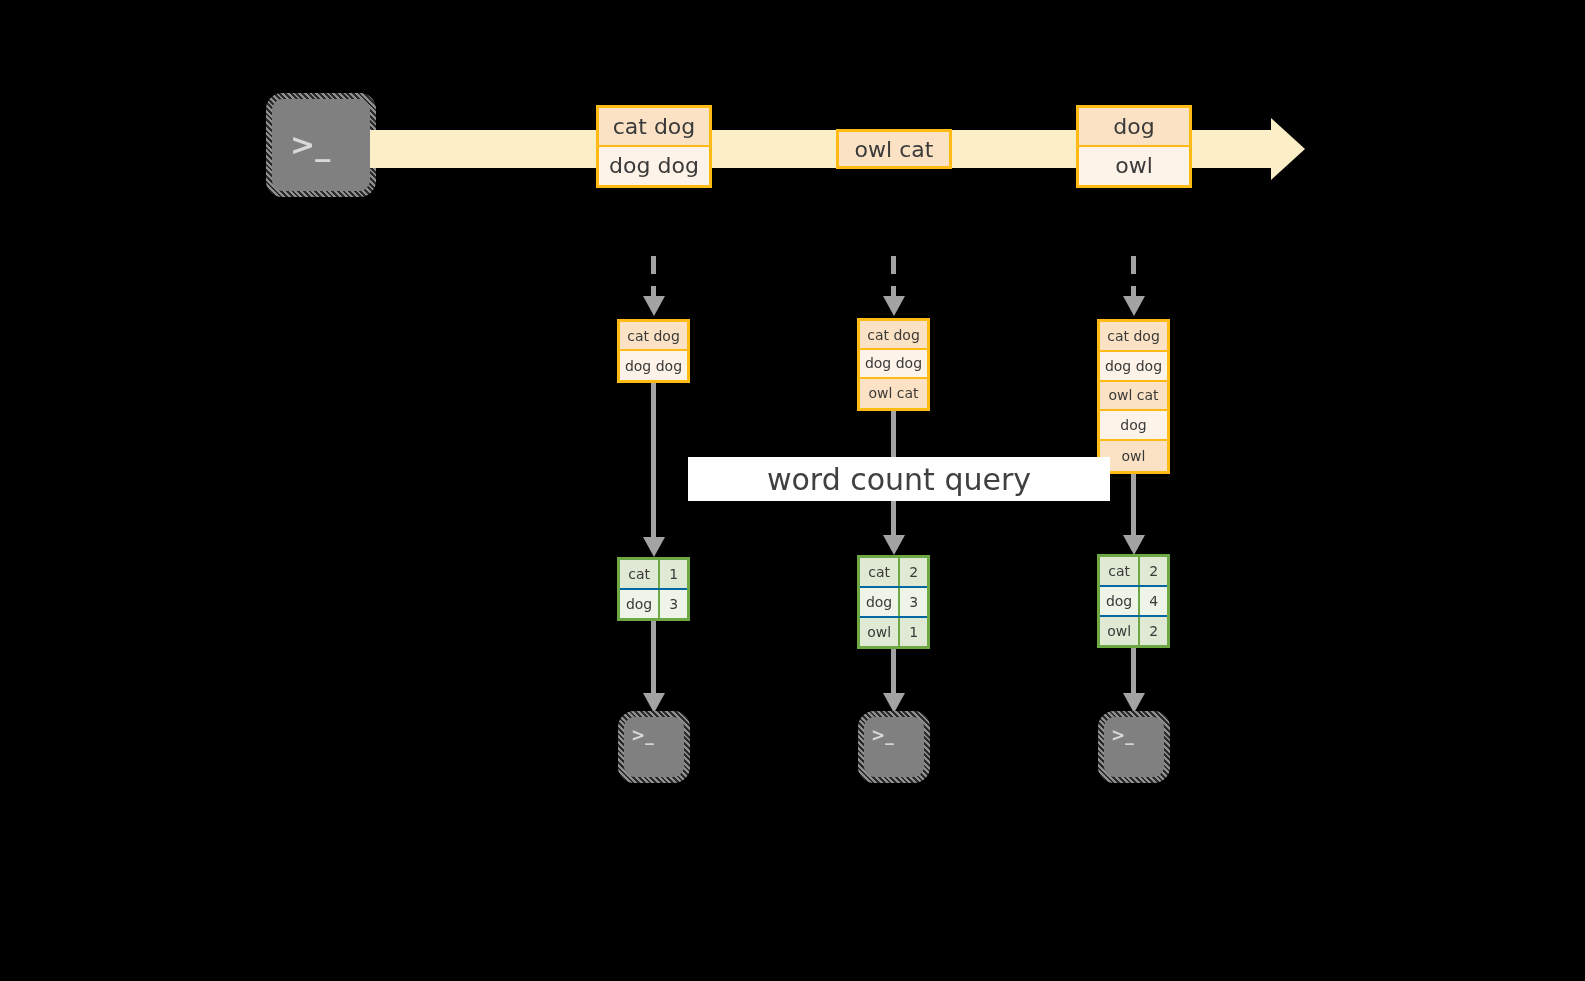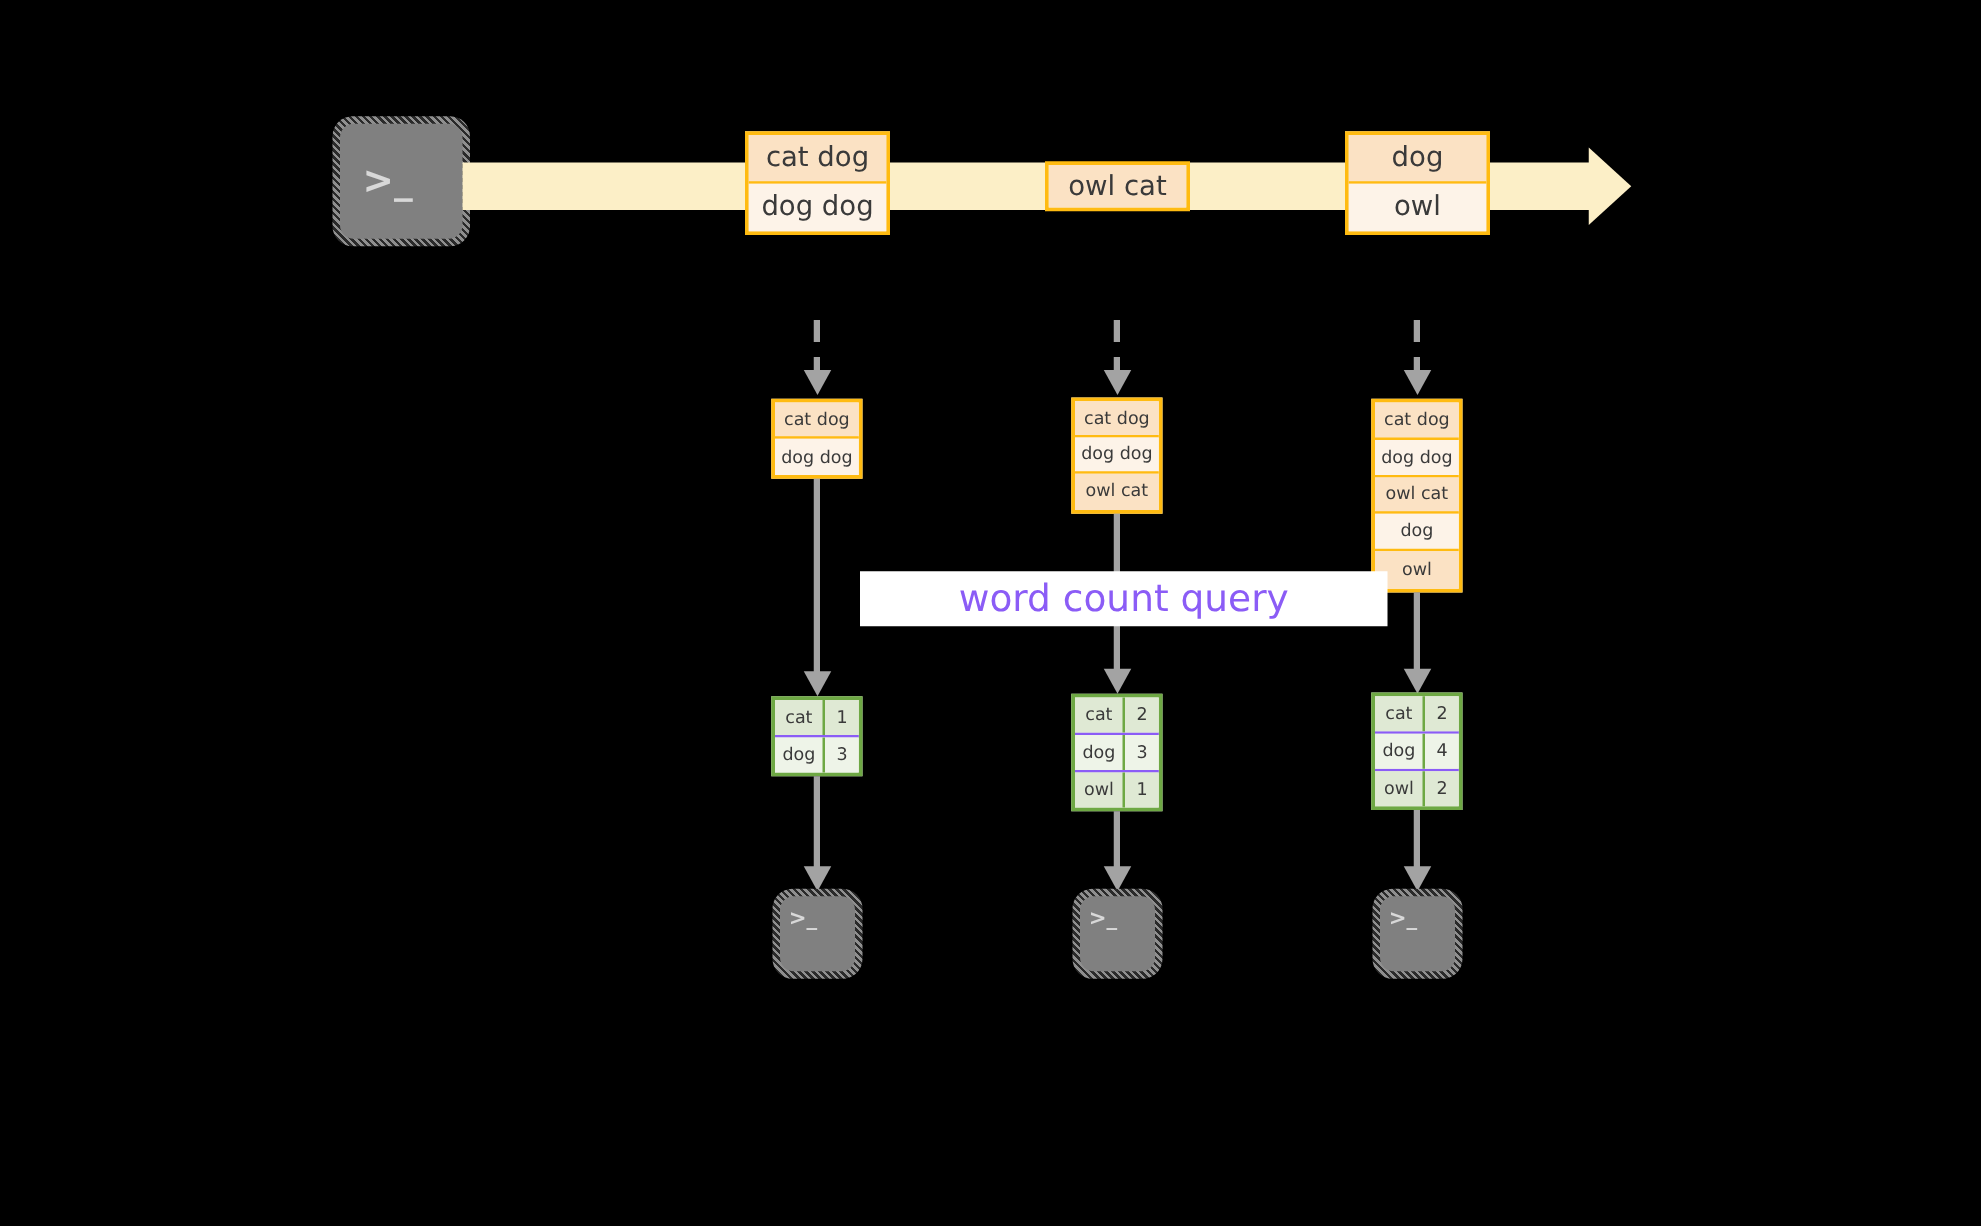--- a/index.html
+++ b/index.html
@@ -86,21 +86,21 @@
     position: absolute;
     box-sizing: border-box;
     border: 3px solid #6EA844;
     background: #EEF4E8;
     display: flex;
     flex-direction: column;
   }
   .grow {
     display: flex;
     flex: 1 1 auto;
-    border-bottom: 2px solid #8b5cf6;
+    border-bottom: 2px solid #0369a1;
   }
   .grow:last-child { border-bottom: none; }
   .gkey, .gval {
     box-sizing: border-box;
     display: flex;
     align-items: center;
     justify-content: center;
     color: #3a3a3a;
     white-space: nowrap;
   }
@@ -129,21 +129,21 @@
     border-top: 20px solid #A3A3A3;
   }
 
   
   .banner {
     position: absolute;
     background: #FFFFFF;
     display: flex;
     align-items: center;
     justify-content: center;
-    color: #8b5cf6;
+    color: #404040;
     white-space: nowrap;
   }
 </style>
 </head>
 <body>
 
 <div id="stage">
 
   <div class="term" style="left:266px; top:93px; width:110px; height:104px;">
     <div class="term-hatch"></div>

